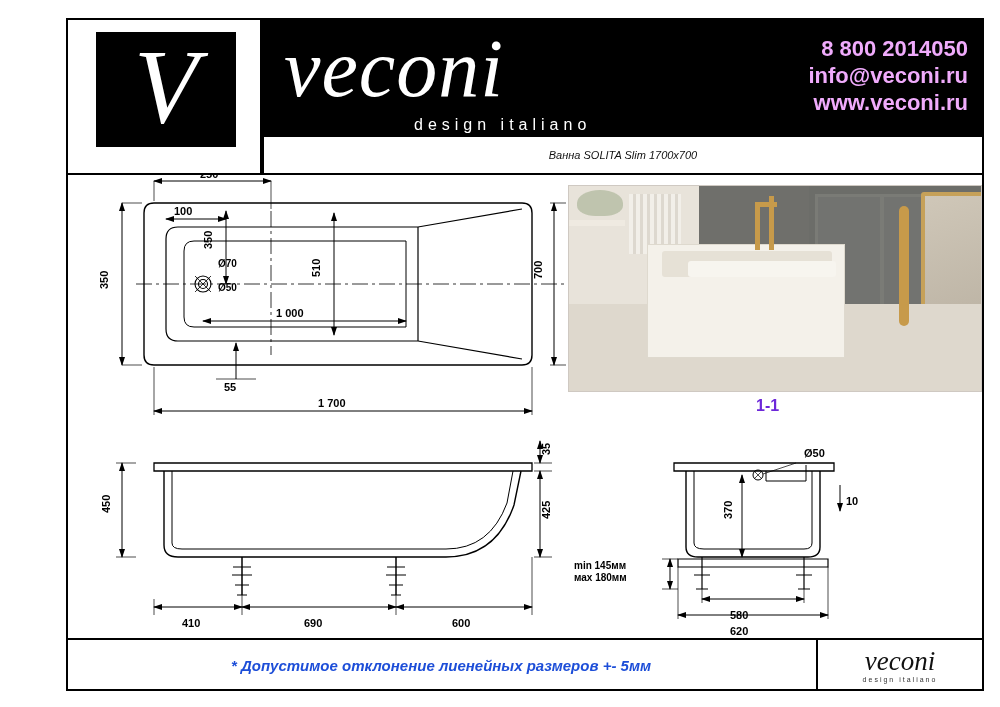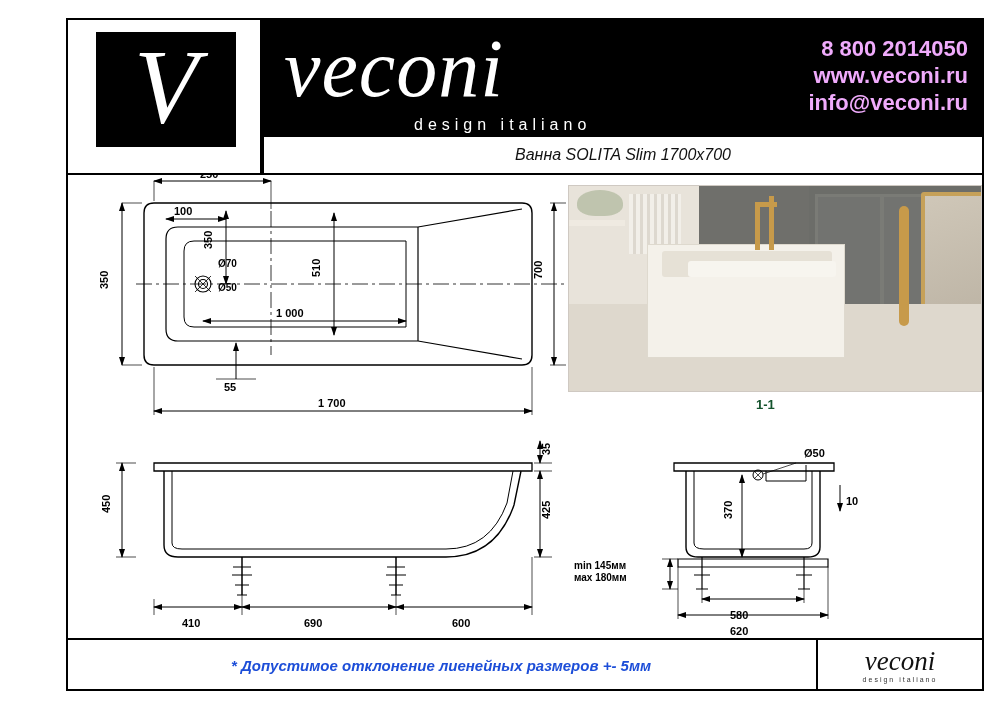--- a/index.html
+++ b/index.html
@@ -18,21 +18,21 @@
   #hdr-brand{left:262px;top:18px;width:484px;height:117px;background:#000;box-sizing:border-box;border-bottom:2px solid #000;}
   #hdr-brand .veconi{position:absolute;left:20px;top:8px;color:#fff;font-family:"Liberation Serif", serif;font-size:82px;font-style:italic;letter-spacing:1px;line-height:1;}
   #hdr-brand .sub{position:absolute;left:150px;top:96px;color:#fff;font-family:"Liberation Sans", sans-serif;font-size:16px;letter-spacing:5px;}
 
   #hdr-contacts{left:746px;top:18px;width:238px;height:117px;background:#000;box-sizing:border-box;border-bottom:2px solid #000;color:#f0abfc;
      display:flex;flex-direction:column;align-items:flex-end;justify-content:center;padding-right:14px;}
   #hdr-contacts div{font-size:22px;font-weight:bold;line-height:1.22;white-space:nowrap;}
 
   #hdr-title{left:262px;top:135px;width:722px;height:40px;box-sizing:border-box;border-bottom:2px solid #000;
      display:flex;align-items:center;justify-content:center;}
-  #hdr-title span{font-size:16px;font-style:italic;color:#111;}
+  #hdr-title span{font-size:11px;font-style:italic;color:#111;}
 
   
   #drawing{position:absolute;left:66px;top:175px;width:918px;height:463px;}
 
   
   #footer{left:66px;top:638px;width:918px;height:53px;box-sizing:border-box;border-top:2px solid #000;}
   #footer-note{position:absolute;left:0;top:0;width:752px;height:51px;display:flex;align-items:center;justify-content:center;
      border-right:2px solid #000;box-sizing:border-box;}
   #footer-note span{font-size:15px;font-style:italic;font-weight:bold;color:#1d4ed8;}
   #footer-logo{position:absolute;left:752px;top:0;width:164px;height:51px;display:flex;flex-direction:column;align-items:center;justify-content:center;}
@@ -54,21 +54,21 @@
   #photo .floor{position:absolute;left:0;top:118px;width:100%;height:90px;background:#ded8cd;}
   #photo .tub{position:absolute;left:78px;top:58px;width:196px;height:112px;background:#f4f1ea;border:1px solid #ded9ce;}
   #photo .tub-in{position:absolute;left:14px;top:6px;width:170px;height:26px;background:#e6e1d6;border-radius:3px;}
   #photo .tub-in2{position:absolute;left:26px;top:10px;width:148px;height:16px;background:#f7f5ef;border-radius:3px;}
   #photo .tapA{position:absolute;left:186px;top:18px;width:5px;height:46px;background:#c79a4a;}
   #photo .tapB{position:absolute;left:200px;top:10px;width:5px;height:54px;background:#c79a4a;}
   #photo .tapC{position:absolute;left:186px;top:16px;width:22px;height:5px;background:#c79a4a;}
   #photo .towel{position:absolute;left:330px;top:20px;width:10px;height:120px;background:#c79a4a;border-radius:5px;}
   #photo .plant{position:absolute;left:8px;top:4px;width:46px;height:26px;background:#bfc4ae;border-radius:50% 50% 40% 40%;}
   #photo .shelf{position:absolute;left:0;top:34px;width:56px;height:6px;background:#efeae1;}
-  #photo-cap{position:absolute;left:690px;top:222px;font-size:13px;font-weight:bold;color:#14532d;}
+  #photo-cap{position:absolute;left:690px;top:222px;font-size:16px;font-weight:bold;color:#6d28d9;}
 </style>
 </head>
 <body>
 
 <div id="page">
 
   <div class="frame" id="outer"></div>
 
   <div class="frame" id="hdr-logo">
     <div id="logo-black">
@@ -76,22 +76,22 @@
     </div>
   </div>
 
   <div class="frame" id="hdr-brand">
     <span class="veconi">veconi</span>
     <span class="sub">design italiano</span>
   </div>
 
   <div class="frame" id="hdr-contacts">
     <div>8 800 2014050</div>
+    <div>info@veconi.ru</div>
     <div>www.veconi.ru</div>
-    <div>info@veconi.ru</div>
   </div>
 
   <div class="frame" id="hdr-title">
     <span>Ванна SOLITA Slim 1700x700</span>
   </div>
 
   <div id="drawing">
 
     
     <div id="photo">

